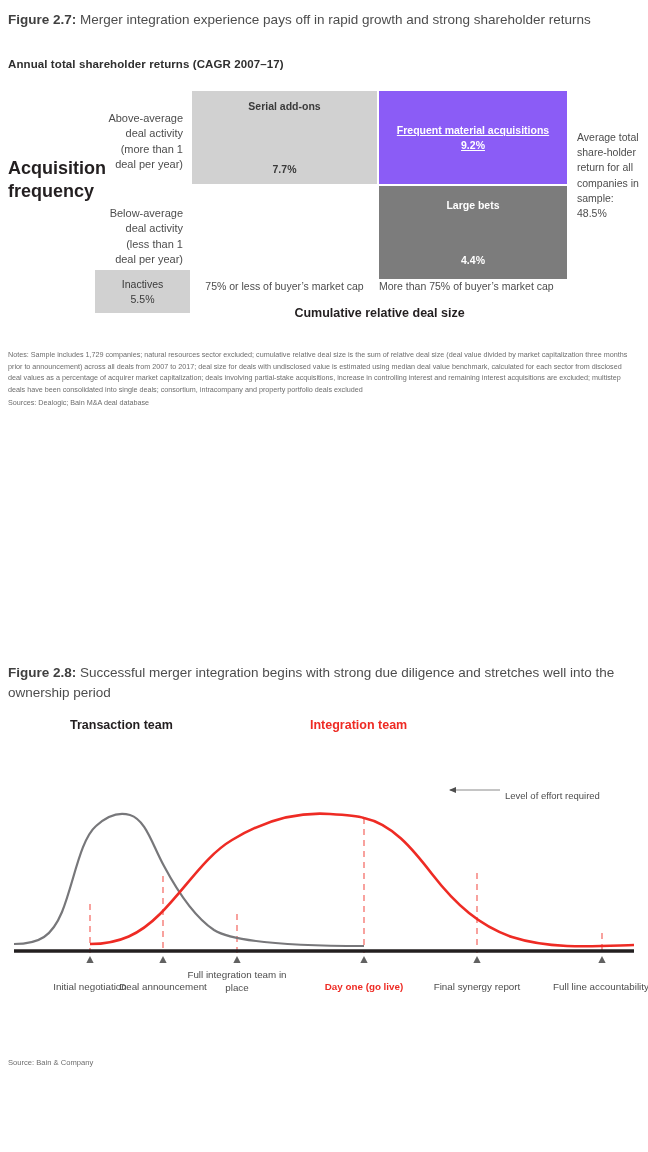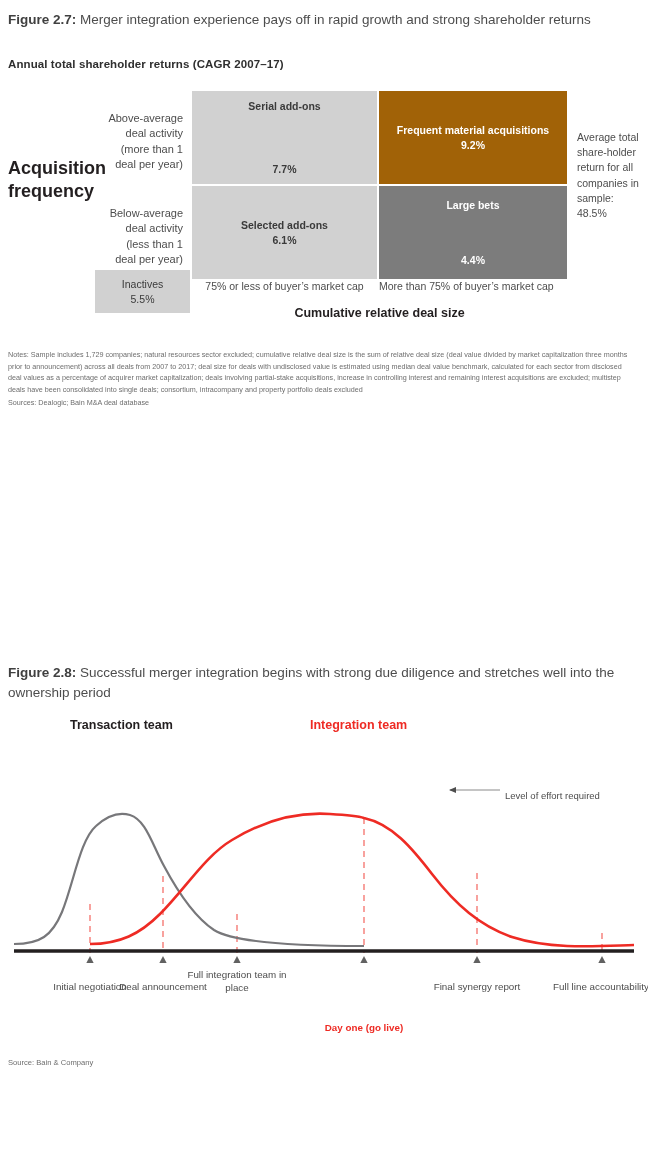--- a/index.html
+++ b/index.html
@@ -54,21 +54,21 @@
     display: flex;
     flex-direction: column;
     align-items: center;
     justify-content: center;
     text-align: center;
     font-size: 10.5px;
     font-weight: 700;
     line-height: 1.35;
   }
   .cell.light { background: #d1d1d1; color: #3a3a3a; }
-  .cell.red   { background: #a16207; color: #ffffff; }
+  .cell.red   { background: #8b5cf6; color: #ffffff; text-decoration: underline; }
   .cell.dark  { background: #7c7c7c; color: #ffffff; gap: 41px; }
 
   .cell-serial    { left: 192px; top: 6px;   width: 185px; height: 93px; gap: 48px; }
   .cell-frequent  { left: 379px; top: 6px;   width: 188px; height: 93px; }
   .cell-selected  { left: 192px; top: 101px; width: 185px; height: 93px; }
   .cell-large     { left: 379px; top: 101px; width: 188px; height: 93px; }
 
   .cell-inactives {
     left: 95px; top: 185px; width: 95px; height: 43px;
     font-weight: 400;
@@ -213,24 +213,20 @@
   <div class="cell light cell-serial">
     <span>Serial add-ons</span>
     <span>7.7%</span>
   </div>
 
   <div class="cell red cell-frequent">
     <span>Frequent material acquisitions</span>
     <span>9.2%</span>
   </div>
 
-  <div class="cell light cell-selected">
-    <span>Selected add-ons</span>
-    <span>6.1%</span>
-  </div>
 
   <div class="cell dark cell-large">
     <span>Large bets</span>
     <span>4.4%</span>
   </div>
 
   <div class="cell light cell-inactives">
     <span>Inactives</span>
     <span>5.5%</span>
   </div>
@@ -289,17 +285,17 @@
     <polygon points="477,208 466,229 488,229"></polygon>
     <polygon points="602,208 591,229 613,229"></polygon>
   </g>
 </svg>
 
 <div id="annot-effort">Level of effort required</div>
 
 <div class="milestone" style="left:35px;  top:980px;">Initial negotiation</div>
 <div class="milestone" style="left:108px; top:980px;">Deal announcement</div>
 <div class="milestone" style="left:182px; top:968px;">Full integration team in place</div>
-<div class="milestone highlight" style="left:309px; top:1021px;">Day one (go live)</div>
+<div class="milestone highlight" style="left:309px; top:980px;">Day one (go live)</div>
 <div class="milestone" style="left:422px; top:980px;">Final synergy report</div>
 <div class="milestone" style="left:546px; top:980px;">Full line accountability</div>
 
 <div id="fig28-source">Source: Bain &amp; Company</div>
 
 </body></html>

